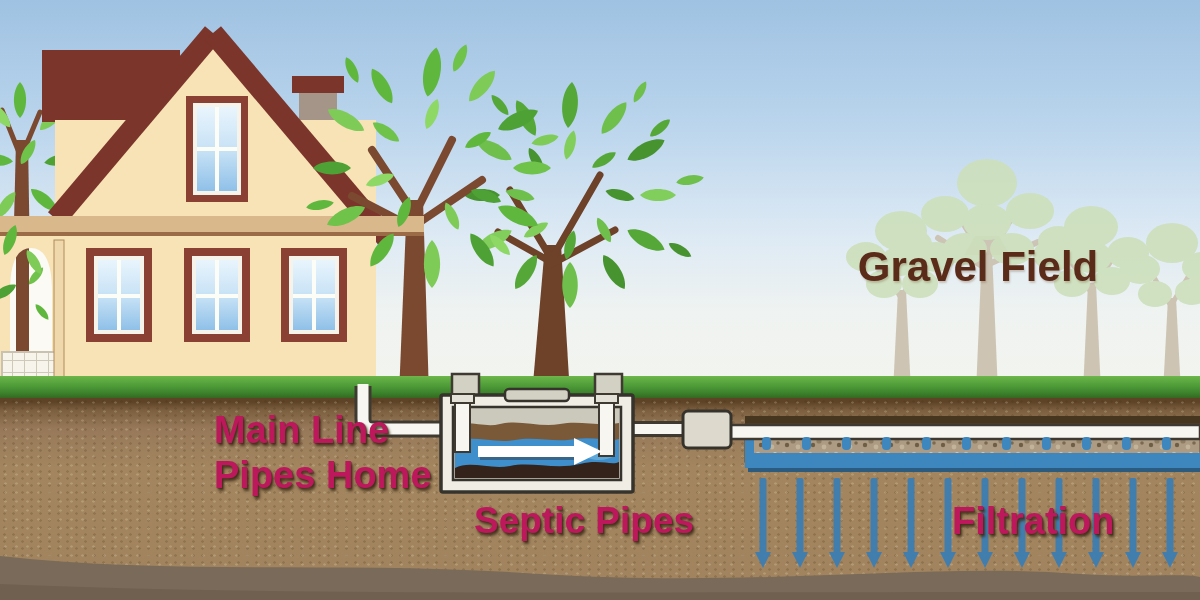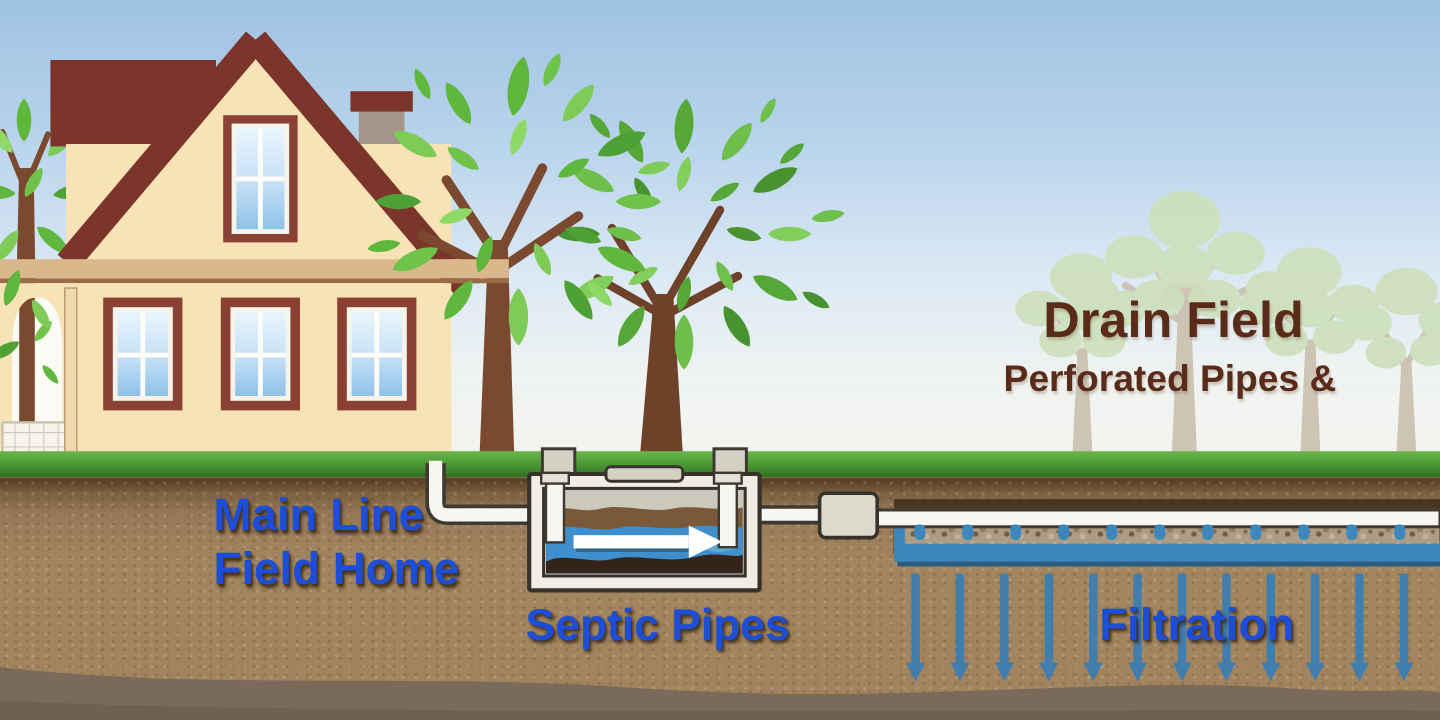--- a/index.html
+++ b/index.html
@@ -24,21 +24,21 @@
       radial-gradient(rgba(78,52,24,.22) 1.2px, transparent 1.8px),
       linear-gradient(180deg,#5e4326 0px,#5e4326 4px,#7b5f3f 12px,#97795a 30px,#a3865f 70px,#a1845f 100%);
     background-size:11px 9px,9px 7px,100% 100%;
   }
   svg{position:absolute;display:block;}
   .faded-trees{left:790px;top:140px;}
   .house-svg{left:0;top:0;}
   .trees-svg{left:290px;top:30px;}
   .ug-svg{left:0;top:370px;}
   .lbl{position:absolute;font-weight:bold;white-space:nowrap;}
-  .lbl-white{color:#1d4ed8;text-shadow:2px 3px 3px rgba(61,42,22,.85), 1px 1px 1px rgba(61,42,22,.6);}
+  .lbl-white{color:#be185d;text-shadow:2px 3px 3px rgba(61,42,22,.85), 1px 1px 1px rgba(61,42,22,.6);margin-left:36px;}
   .lbl-brown{color:#5b2b1a;text-shadow:1px 2px 2px rgba(120,90,60,.3);}
   .main-line{left:178px;top:408px;font-size:38px;line-height:45px;}
   .septic-lbl{left:438px;top:500px;font-size:37px;}
   .filtration-lbl{left:916px;top:500px;font-size:38px;}
   .drain-title{left:848px;top:243px;width:260px;text-align:center;font-size:42px;}
   .drain-sub{left:795px;top:297px;width:360px;text-align:center;font-size:31px;line-height:38px;}
 </style>
 </head>
 <body>
 
@@ -394,26 +394,25 @@
         <use href="#fa" transform="translate(1022,478)"></use>
       <use href="#fa" transform="translate(1059,478)"></use>
         <use href="#fa" transform="translate(1096,478)"></use>
       <use href="#fa" transform="translate(1133,478)"></use>
         <use href="#fa" transform="translate(1170,478)"></use>
     </g>
   </svg>
 
   <div class="lbl lbl-white main-line">
     <div>Main Line</div>
-    <div>Field Home</div>
+    <div>Pipes Home</div>
   </div>
 
   <div class="lbl lbl-white septic-lbl">Septic Pipes</div>
 
-  <div class="lbl lbl-brown drain-title">Drain Field</div>
+  <div class="lbl lbl-brown drain-title">Gravel Field</div>
 
   <div class="lbl lbl-brown drain-sub">
-    <div>Perforated Pipes &amp;</div>
   </div>
 
   <div class="lbl lbl-white filtration-lbl">Filtration</div>
 
 </div>
 
 </body></html>

